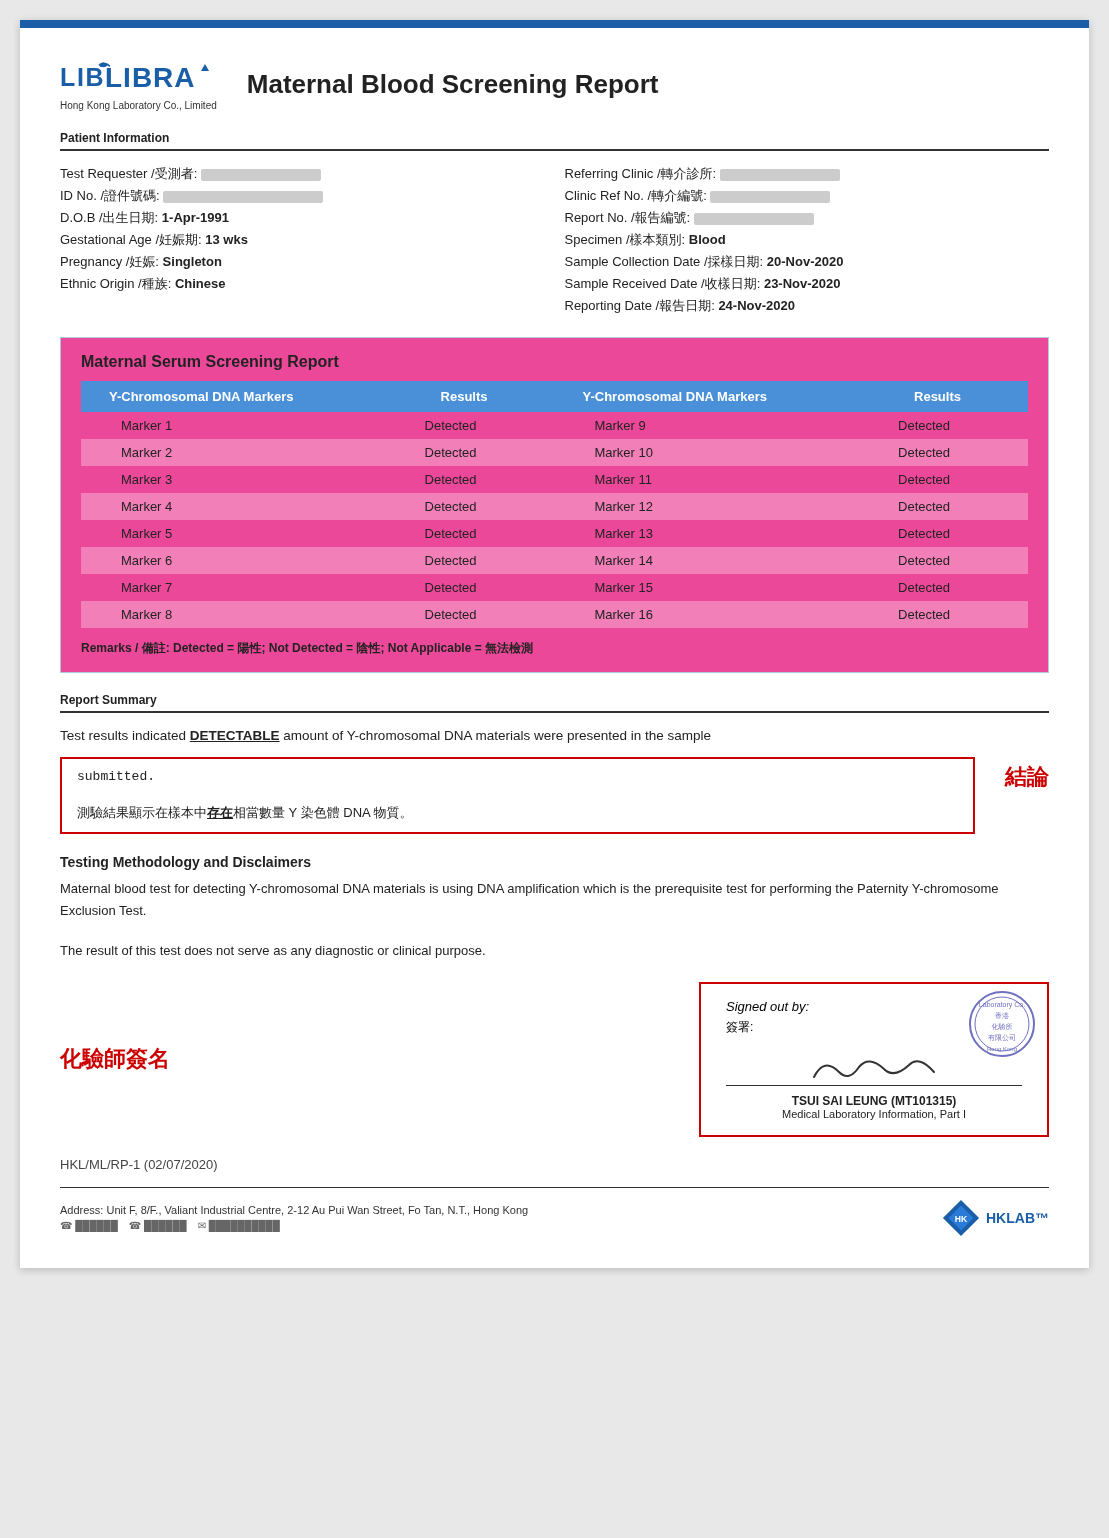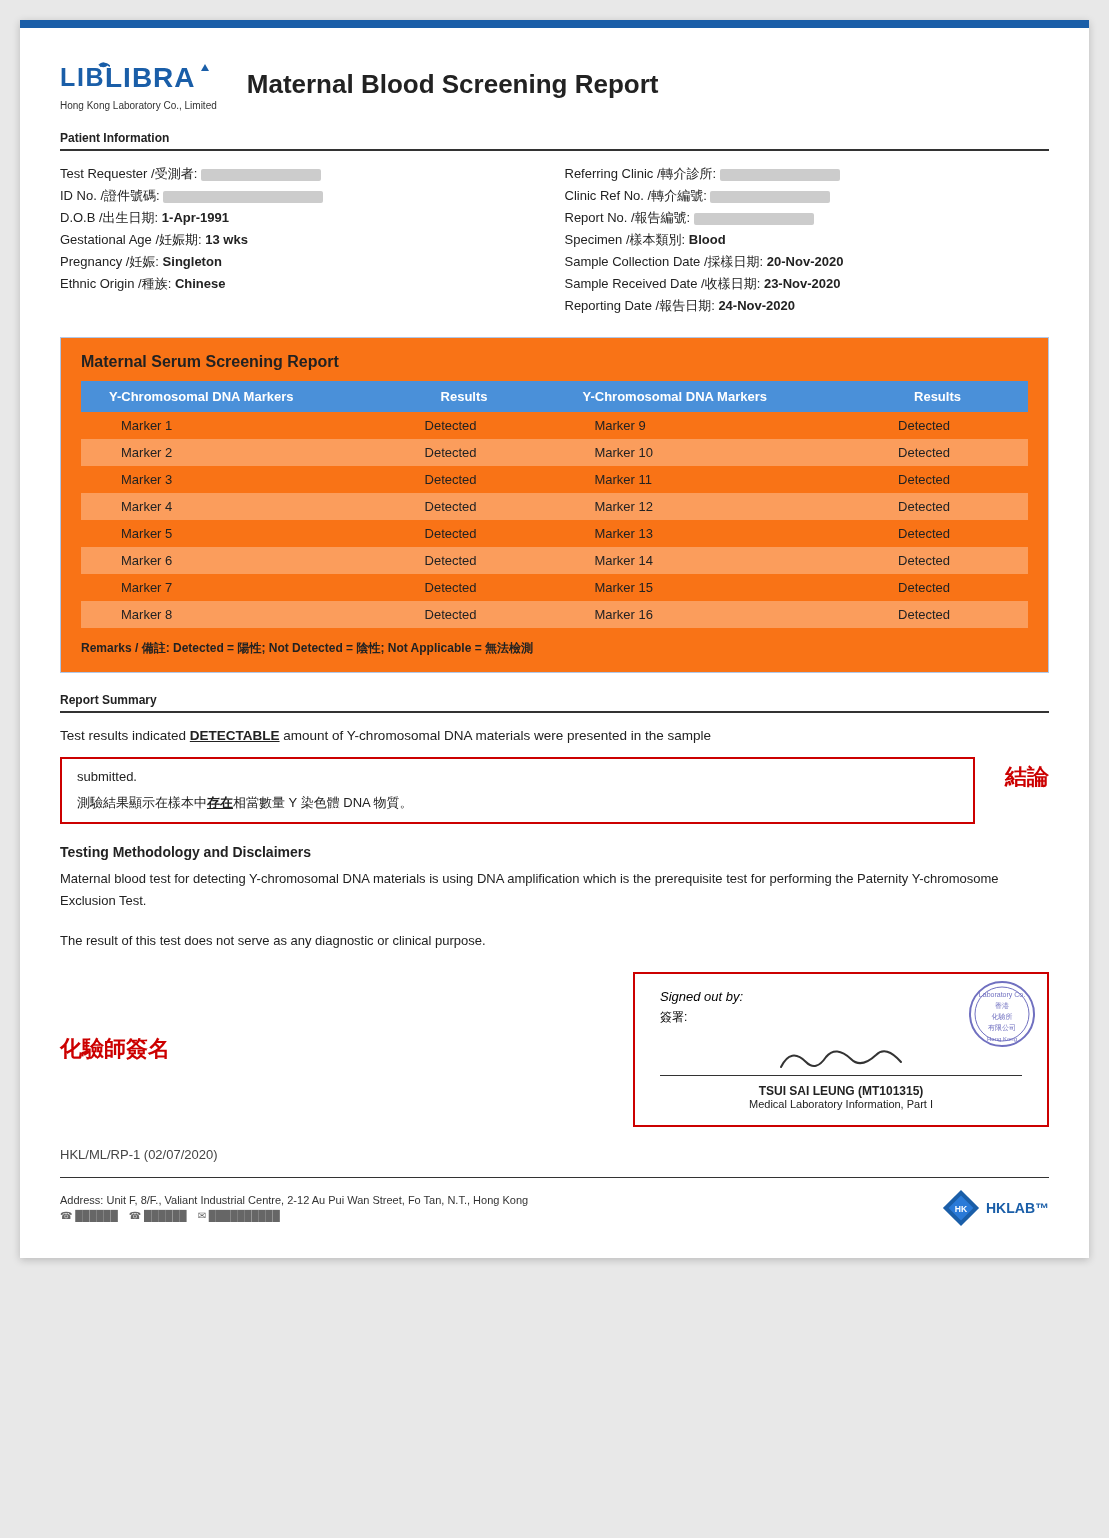--- a/index.html
+++ b/index.html
@@ -80,21 +80,21 @@
     .blurred {
       display: inline-block;
       background: #ccc;
       color: transparent;
       border-radius: 2px;
       min-width: 120px;
       height: 12px;
       vertical-align: middle;
     }
     .serum-section {
-      background: #f97316;
+      background: #ec4899;
       border: 1px solid #b0c8e8;
       padding: 15px 20px;
       margin-bottom: 20px;
     }
     .serum-title {
       font-size: 16px;
       font-weight: bold;
       color: #222;
       margin-bottom: 10px;
     }
@@ -143,21 +143,22 @@
       margin-bottom: 15px;
     }
     .chinese-box {
       border: 2px solid #cc0000;
       padding: 10px 15px;
       font-size: 13px;
       color: #222;
       flex: 1;
     }
     .chinese-box .submitted {
-      margin-bottom: 10px;
+      margin-bottom: 20px;
+      font-family: Liberation Mono, monospace;
     }
     .underline-bold {
       font-weight: bold;
       text-decoration: underline;
     }
     .conclusion-label {
       font-size: 22px;
       font-weight: bold;
       color: #cc0000;
       margin-top: 5px;
@@ -183,21 +184,21 @@
       margin-top: 20px;
     }
     .chemist-label {
       font-size: 22px;
       font-weight: bold;
       color: #cc0000;
     }
     .sign-box {
       border: 2px solid #cc0000;
       padding: 15px 25px;
-      width: 416px;
+      width: 350px;
       text-align: center;
       position: relative;
     }
     .sign-box .signed-out-by {
       font-size: 13px;
       font-style: italic;
       text-align: left;
       margin-bottom: 5px;
     }
     .sign-box .signed-chinese {

